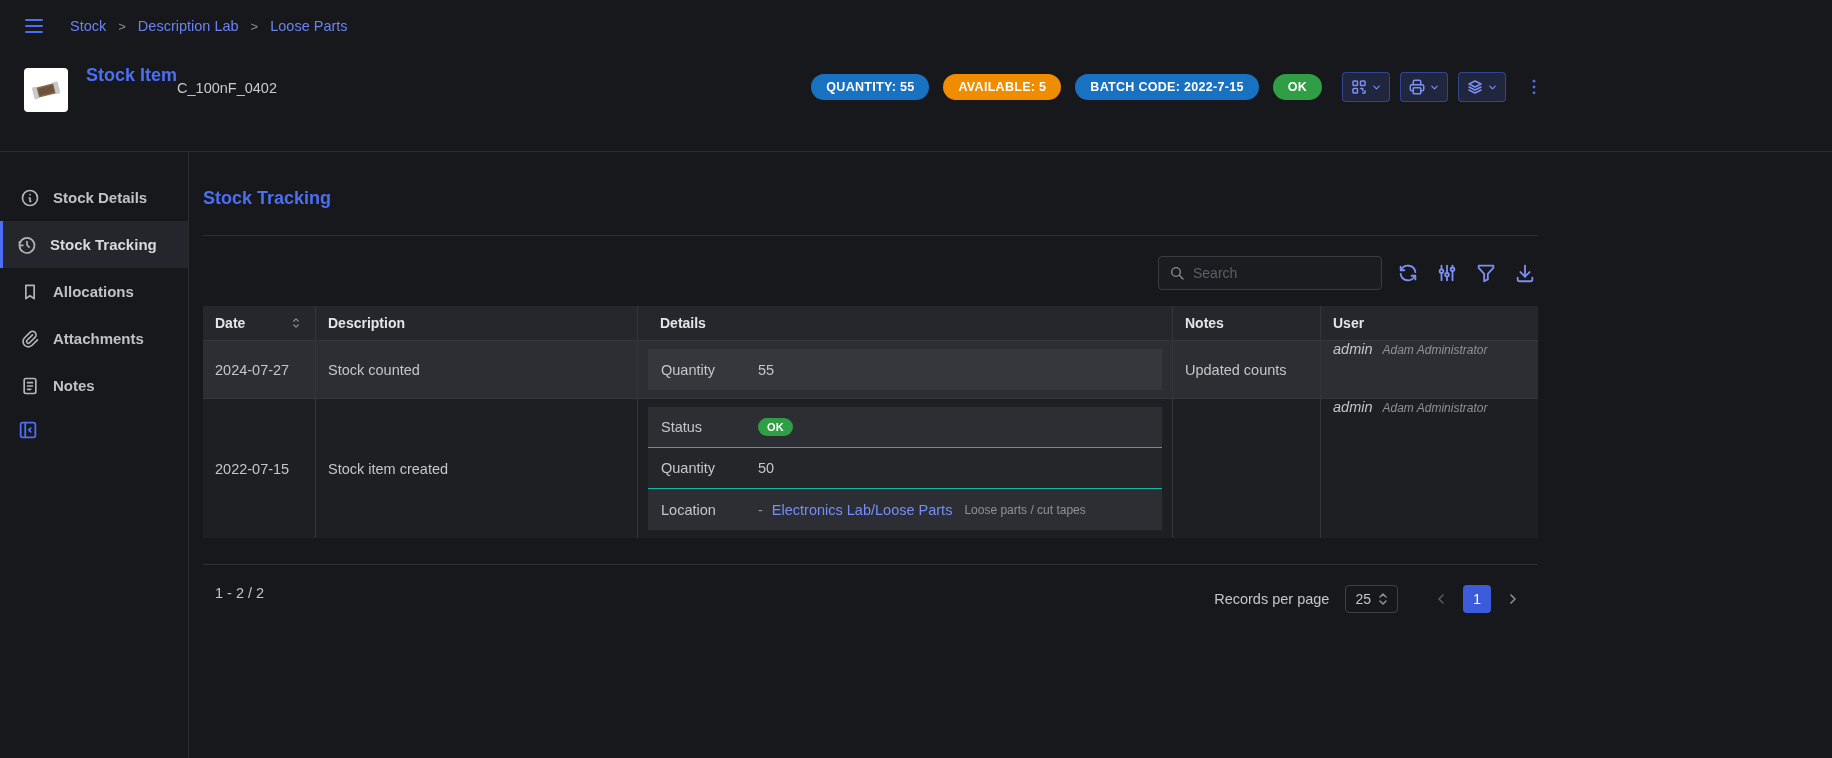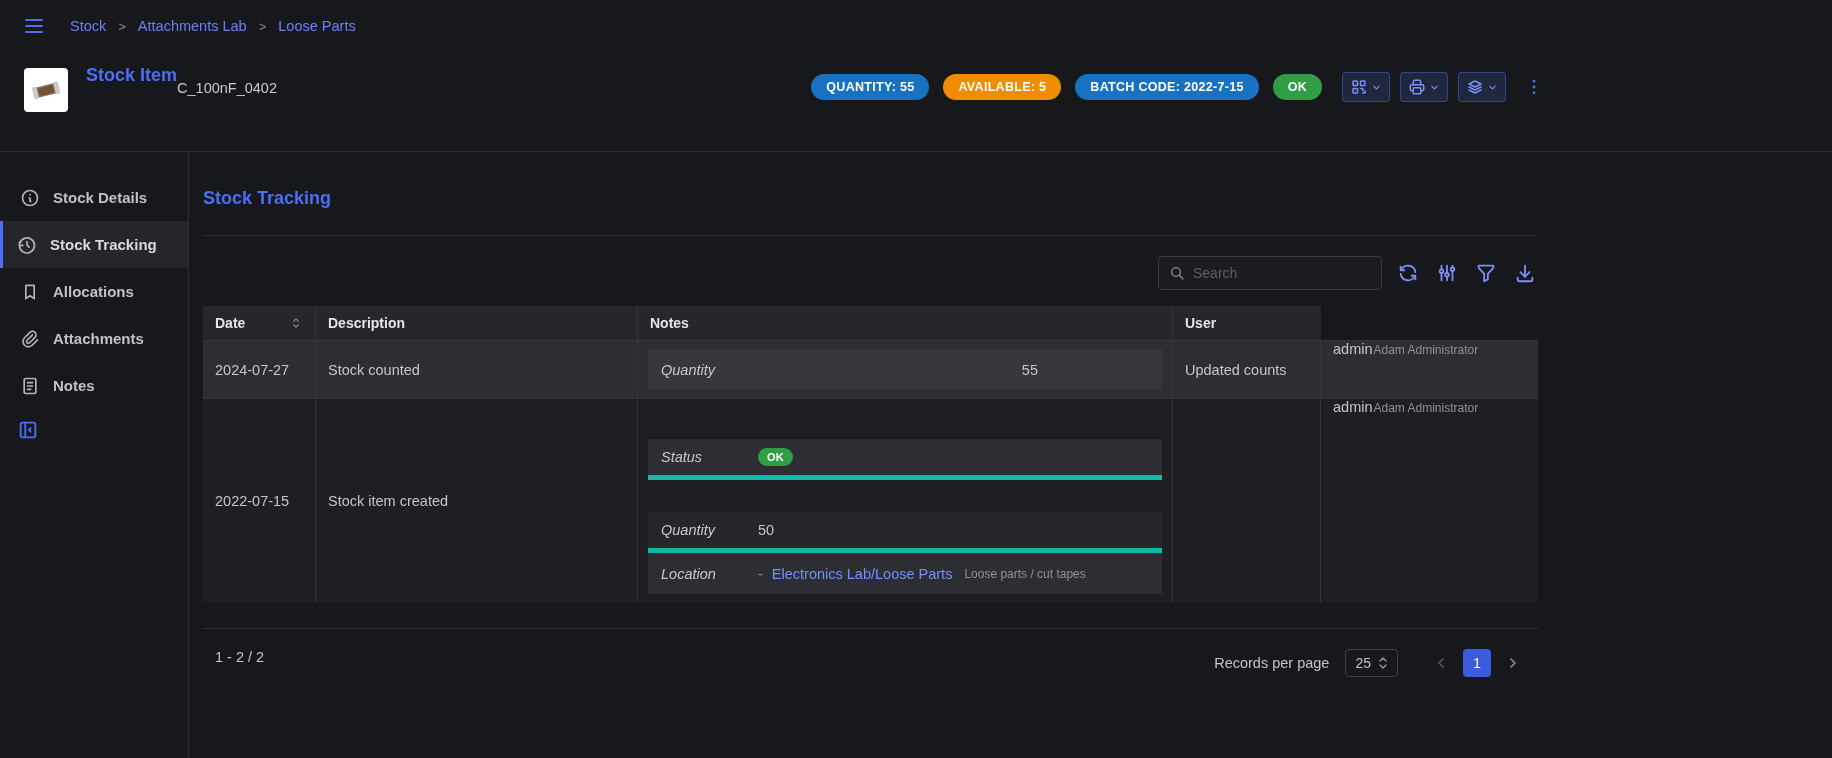--- a/index.html
+++ b/index.html
@@ -68,32 +68,32 @@
   .sort-icon { margin-left:auto; color:#8b8d91; }
   .row { border-top:1px solid #35363b; }
   .row-1 { background:#2c2e33; }
   .row-2 { background:#1e1f23; }
   .td { display:flex; align-items:center; padding:0 12px; font-size:14.5px; color:#c5c6c9;
         border-right:1px solid #34353a; }
   .td:last-child { border-right:none; }
   .td-details { flex-direction:column; align-items:stretch; justify-content:center;
                 padding:8px 10px; }
   .inner-row { display:flex; align-items:center; height:41px; padding:0 13px; }
-  .inner-label { width:97px; flex:none;font-style:italic; }
+  .inner-label { width:97px; flex:none; }
   .r1-inner { background:#35373c; }
-  .r1-value { width:280px; text-align:right; }
+  .r1-value { width:280px; }
   .alt-a { background:#2c2e33; }
   .alt-b { background:#25262a; }
-  .inner-sep { border-bottom:5px solid #14b8a6;margin-top:32px; }
+  .inner-sep { border-bottom:1px solid #14b8a6; }
   .mini-badge { background:#2f9e44; color:#fff; font-size:11px; font-weight:bold;
                 padding:3px 9px; border-radius:11px; letter-spacing:.3px; }
   .loc-dash { color:#909296; margin-right:9px; }
   .loc-link { color:#748ffc; cursor:pointer; }
   .loc-note { font-size:12px; color:#909296; margin-left:12px; }
-  .user-cell { gap:1px; align-items:baseline; }
+  .user-cell { gap:10px; align-items:baseline;font-style:italic; }
   .user-name { font-size:14.5px; }
   .user-full { font-size:12px; color:#8f9195; }
 
   
   .tfoot { border-top:1px solid #2f3035; margin-top:26px; height:56px;
            display:flex; align-items:center; justify-content:space-between; padding:0 12px; }
   .range { font-size:14.5px; }
   .foot-right { display:flex; align-items:center; gap:16px;margin-top:12px; }
   .rpp-label { font-size:14.5px; }
   .select { display:flex; align-items:center; gap:7px; border:1px solid #3f4147; border-radius:4px;
@@ -112,21 +112,21 @@
 
 <div class="topbar">
   <span class="burger">
     <svg width="24" height="24" viewBox="0 0 24 24" fill="none" stroke="currentColor" stroke-width="2" stroke-linecap="round">
         <path d="M4 6h16M4 12h16M4 18h16"></path>
       </svg>
   </span>
   <div class="crumbs">
     <a class="crumb">Stock</a>
     <span class="crumb-sep">&gt;</span>
-    <a class="crumb">Attachments Lab</a>
+    <a class="crumb">Description Lab</a>
     <span class="crumb-sep">&gt;</span>
     <a class="crumb">Loose Parts</a>
   </div>
 </div>
 
 <div class="header">
   <div class="thumb">
     <svg width="38" height="38" viewBox="0 0 40 40">
       <g transform="rotate(-14 20 20)">
         <rect x="9" y="15" width="22" height="11" rx="2" fill="#8a6d4f"></rect>
@@ -315,20 +315,23 @@
           <span>Date</span>
           <span class="sort-icon">
             <svg width="14" height="14" viewBox="0 0 24 24" fill="none" stroke="currentColor" stroke-width="2" stroke-linecap="round" stroke-linejoin="round">
                 <path d="M8 9l4-4 4 4"></path>
                 <path d="M8 15l4 4 4-4"></path>
               </svg>
           </span>
         </div>
         <div class="th">
             <span>Description</span>
+          </div>
+        <div class="th th-details">
+            <span>Details</span>
           </div>
         <div class="th">
             <span>Notes</span>
           </div>
         <div class="th">
             <span>User</span>
           </div>
       </div>
 
       <div class="tr row row-1">

